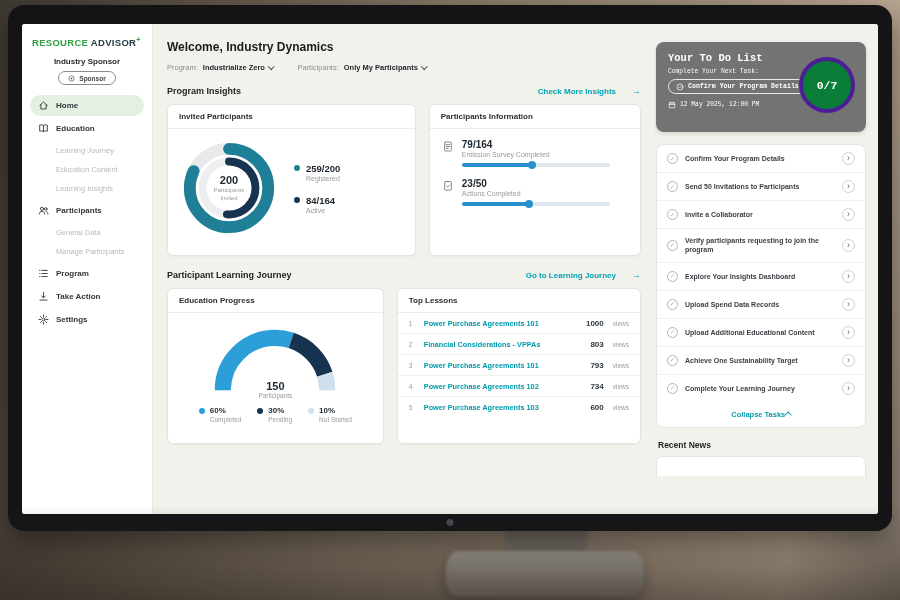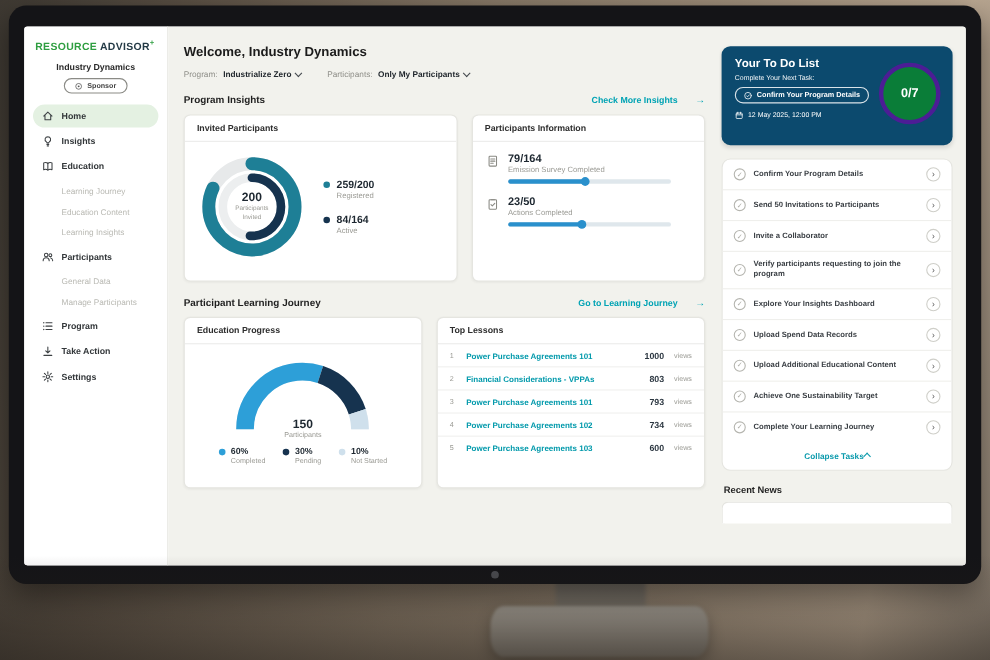--- a/index.html
+++ b/index.html
@@ -105,21 +105,21 @@
   
   .lesson{display:flex;align-items:center;gap:7px;padding:5.5px 11px;border-bottom:1px solid #f0f0ee;}
   .lesson:last-child{border-bottom:none;}
   .l-rank{font-size:6.5px;color:#9a9a94;width:8px;flex-shrink:0;}
   .l-title{font-size:7.3px;font-weight:700;color:#0099ab;flex:1;cursor:pointer;}
   .l-views{font-size:8px;font-weight:700;color:#2b3640;}
   .l-views-lab{font-size:6.5px;color:#9a9a94;margin-left:2px;}
 
   
   .todo-col{width:224px;flex-shrink:0;padding:18px 12px 0 2px;overflow:hidden;}
-  .todo-green{background:#0c4a6e;border-radius:8px;padding:10px 12px;color:#fff;position:relative;height:90px;box-shadow:0 2px 4px rgba(0,0,0,.12);}
+  .todo-green{background:#737373;border-radius:8px;padding:10px 12px;color:#fff;position:relative;height:90px;box-shadow:0 2px 4px rgba(0,0,0,.12);font-family:Liberation Mono, monospace;}
   .tg-title{font-size:10.5px;font-weight:700;}
   .tg-sub{font-size:6.3px;margin-top:4px;opacity:.95;}
   .tg-next{display:inline-flex;align-items:center;gap:4px;border:1px solid rgba(255,255,255,.85);border-radius:9px;
     padding:2.5px 7px;font-size:6.6px;font-weight:700;margin-top:4px;cursor:pointer;}
   .tg-due{display:flex;align-items:center;gap:4px;font-size:6.3px;margin-top:5px;}
   .tg-ico{display:flex;}
   .tg-ico svg{width:8px;height:8px;fill:none;stroke:#fff;stroke-width:1.4;stroke-linecap:round;stroke-linejoin:round;}
   .tg-ring{position:absolute;right:11px;top:15px;width:56px;height:56px;border-radius:50%;
     background:#0a7d38;border:4px solid #4c1d95;display:flex;align-items:center;justify-content:center;}
   .tg-ring span{font-size:11.5px;font-weight:700;color:#fff;}
@@ -145,48 +145,39 @@
   <div class="monitor">
     <div class="bezel-dot"></div>
 
     <div class="screen">
 
       <aside class="sidebar">
         <div class="brand">
           <span class="brand-res">RESOURCE</span>
           <span class="brand-adv">ADVISOR</span><span class="brand-plus">+</span>
         </div>
-        <div class="org">Industry Dynamics</div>
+        <div class="org">Industry Sponsor</div>
         <div class="sponsor">
           <span class="badge-ico">
             <svg viewBox="0 0 16 16">
                 <circle cx="8" cy="8" r="6" fill="none" stroke="#555" stroke-width="1.6"></circle>
                 <circle cx="8" cy="8" r="2" fill="#555"></circle>
               </svg>
           </span>
           <span>Sponsor</span>
         </div>
 
         <nav class="nav">
           <div class="nav-item active">
             <span class="nav-ico">
                 <svg viewBox="0 0 16 16">
                   <path d="M2.5 8 8 2.8 13.5 8M4.2 6.8V13h7.6V6.8"></path>
                 </svg>
               </span>
             <span class="nav-label">Home</span>
-          </div>
-          <div class="nav-item">
-            <span class="nav-ico">
-                <svg viewBox="0 0 16 16">
-                  <path d="M8 1.8a3.7 3.7 0 0 1 2 6.8c-.5.4-.8.9-.8 1.4H6.8c0-.5-.3-1-.8-1.4A3.7 3.7 0 0 1 8 1.8z"></path>
-                  <path d="M6.8 12h2.4M7.2 14h1.6"></path>
-                </svg>
-              </span>
-            <span class="nav-label">Insights</span>
           </div>
           <div class="nav-item">
             <span class="nav-ico">
                 <svg viewBox="0 0 16 16">
                   <path d="M8 3.5C6.5 2.4 4 2.4 2.5 3v9c1.5-.6 4-.6 5.5.5 1.5-1.1 4-1.1 5.5-.5V3c-1.5-.6-4-.6-5.5.5z"></path>
                   <path d="M8 3.5v9"></path>
                 </svg>
               </span>
             <span class="nav-label">Education</span>
           </div>

